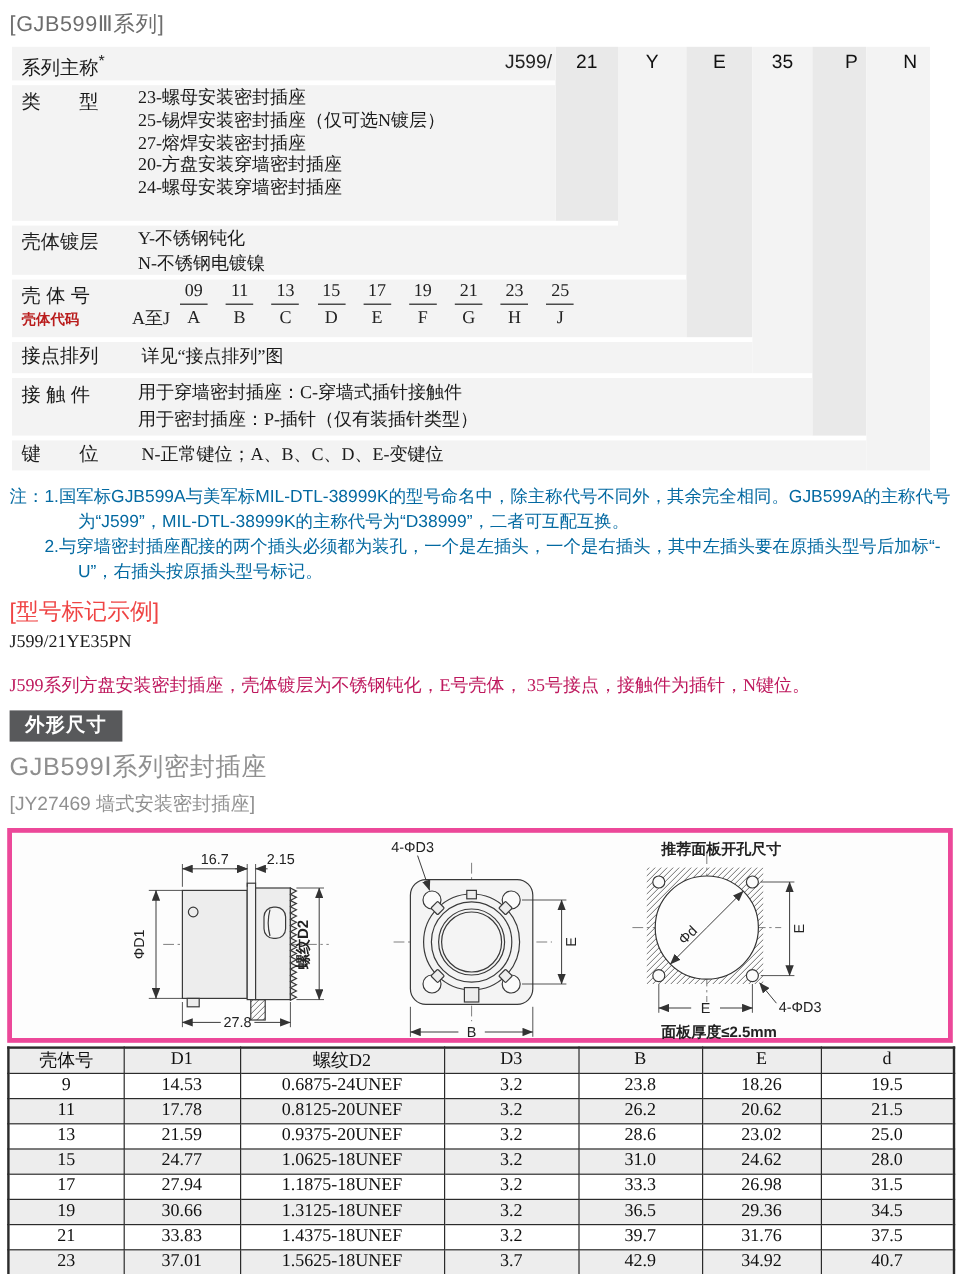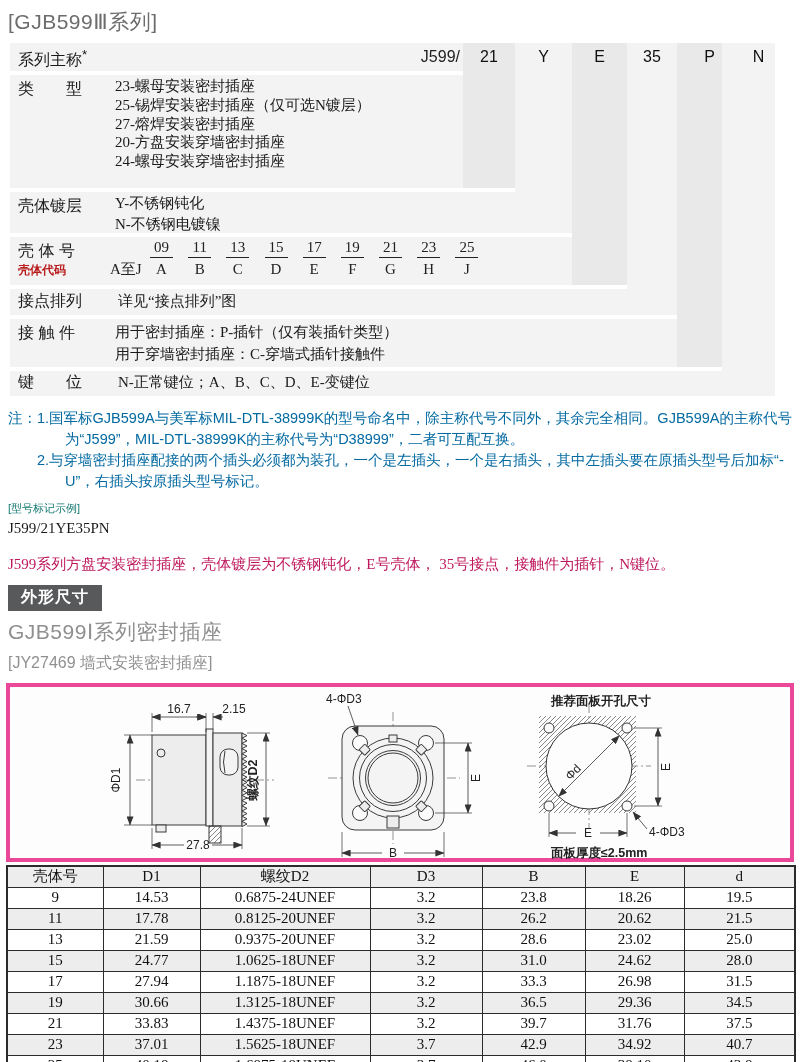--- a/index.html
+++ b/index.html
@@ -1,21 +1,21 @@
 <!DOCTYPE html>
 <html><head>
 <meta charset="utf-8">
 <style>
   * { margin:0; padding:0; box-sizing:border-box; }
   html,body { background:#fff; }
   body {
     width:800px; height:1062px; overflow:hidden; position:relative;
     font-family:"Liberation Sans", sans-serif; color:#222;
   }
-  .doc-title { margin:8px 0 0 8px; font-size:21px; color:#6d6d6d; letter-spacing:.5px; }
+  .doc-title { margin:8px 0 0 8px; font-size:18px; color:#6d6d6d; letter-spacing:.5px; }
 
   
   .spec { position:relative; height:355px; margin:7px 10px 0; font-size:15px; }
   .strip { position:absolute; top:0; }
   .s21 { left:453px; width:52px; height:145px; background:#e9e9e9; }
   .sY  { left:505px; width:57px; height:190px; background:#f3f3f3; }
   .sE  { left:562px; width:55px; height:242px; background:#e9e9e9; }
   .s35 { left:617px; width:50px; height:272px; background:#f3f3f3; }
   .sP  { left:667px; width:45px; height:324px; background:#e9e9e9; }
   .sN  { left:712px; width:53px; height:353px; background:#f3f3f3; }
@@ -43,21 +43,21 @@
   .fracs { position:absolute; left:140px; top:2px; white-space:nowrap; }
   .frac { display:inline-block; text-align:center; min-width:23px; margin-right:11px; font-family:"Liberation Serif", serif; }
   .frac .nm { display:block; border-bottom:1.5px solid #222; padding:0 3px 1px; }
   .frac .dn { display:block; padding-top:3px; }
 
   
   .notes { margin:10px 8px 0; font-size:14.5px; line-height:21px; color:#0369a1; }
   .notes p.n1 { padding-left:57px; text-indent:-57px; }
   .notes p.n2 { padding-left:57px; text-indent:-28px; }
   .example { margin:9px 8px 0; font-size:15px; }
-  .ex-h { color:#0f766e; font-size:11px; }
+  .ex-h { color:#ef4444; font-size:19px; }
   .ex-model { font-family:"Liberation Serif", serif; margin-top:4px; color:#1a1a1a; }
   .ex-desc  { font-family:"Liberation Serif", serif; margin-top:18px; color:#be185d; }
 
   
   .badge { display:inline-block; background:#58595b; color:#fff; font-size:16px; font-weight:bold;
            padding:2px 13px 3px; margin:11px 0 0 8px; letter-spacing:1px; }
   .series-h { font-size:21px; color:#8f8f8f; margin:7px 0 0 8px; letter-spacing:.5px; }
   .sub-h { font-size:16px; color:#909090; margin:7px 0 0 8px; }
 
   
@@ -143,22 +143,22 @@
   </div>
 
   <div class="band b5">
     <span class="lab" style="top:2px">接点排列</span>
     <div class="content">详见“接点排列”图</div>
   </div>
 
   <div class="band b6">
     <span class="lab">接 触 件</span>
     <div class="content">
+      <div>用于穿墙密封插座：C-穿墙式插针接触件</div>
       <div>用于密封插座：P-插针（仅有装插针类型）</div>
-      <div>用于穿墙密封插座：C-穿墙式插针接触件</div>
     </div>
   </div>
 
   <div class="band b7">
     <span class="lab" style="top:1px">键　　位</span>
     <div class="content">N-正常键位；A、B、C、D、E-变键位</div>
   </div>
 </div>
 
 <div class="notes">

